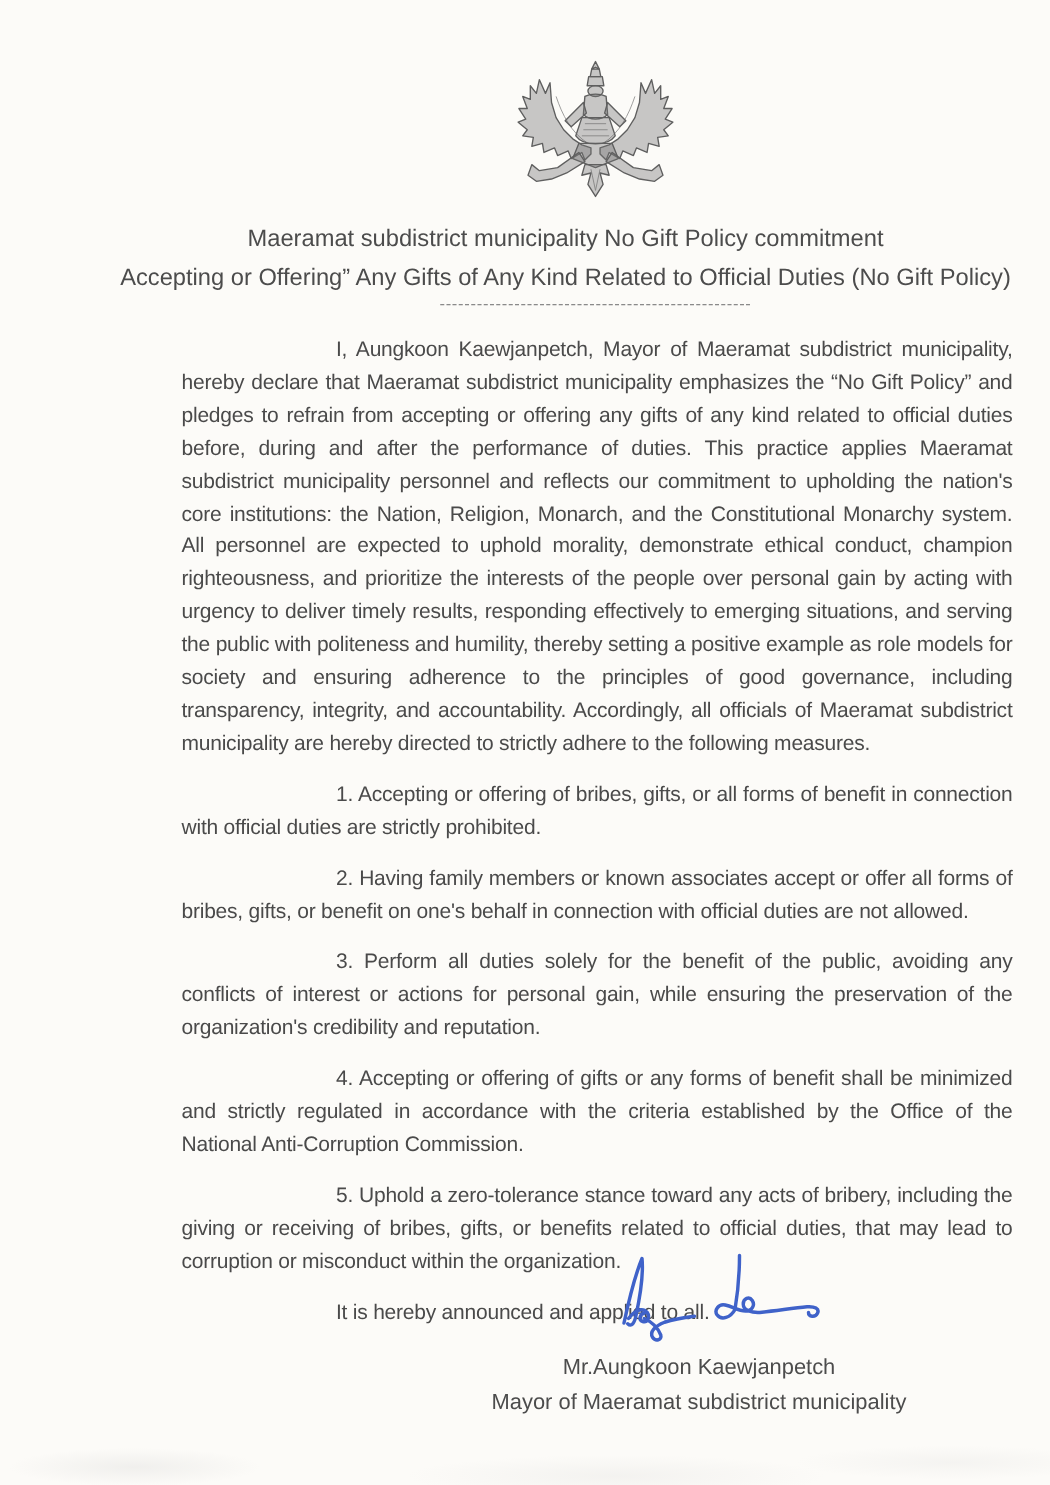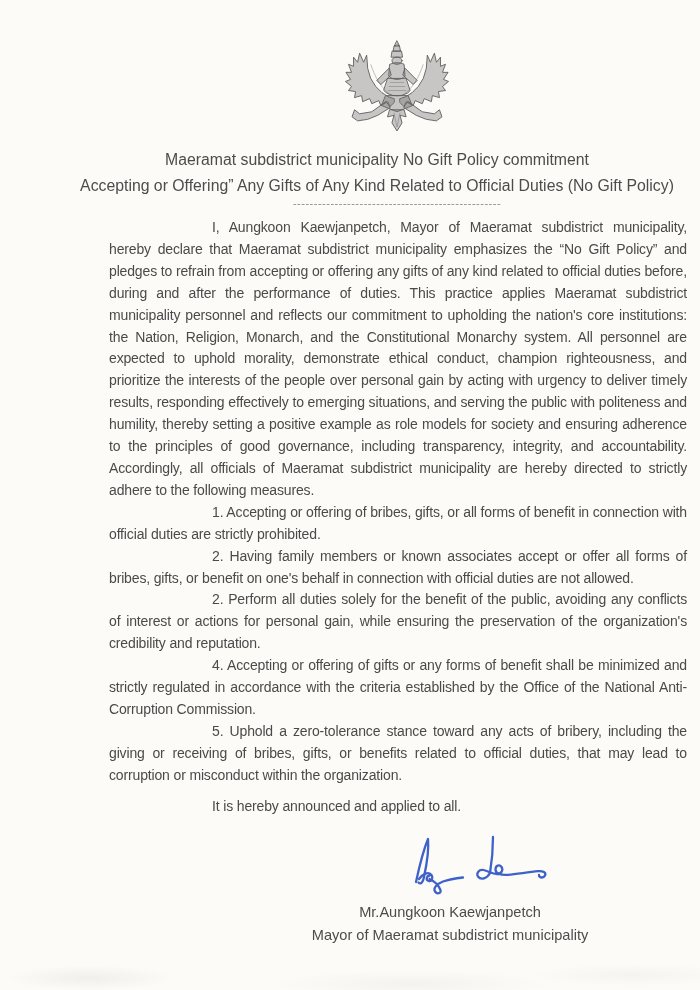--- a/index.html
+++ b/index.html
@@ -43,21 +43,21 @@
     user-select:none;
   }
   .body-block{
     margin:7px 60px 0 62px;
     font-size:14px;
     line-height:21.9px;
     letter-spacing:-.15px;
     color:#4a4a4a;
   }
   .body-block p{
-    margin:0;
+    margin:12px;
     text-align:justify;
     text-indent:103px;
   }
   p.closing{
     margin-top:9px;
     text-align:left;
     text-indent:103px;
   }
   p.announcement{
     margin-top:9px;
@@ -65,21 +65,21 @@
     text-indent:0;
     margin-left:161px;
   }
   .signature-svg{
     position:absolute;
     left:396px;top:833px;
     width:162px;height:64px;
   }
   .name-block{
     position:absolute;
-    left:280px;top:901px;
+    left:296px;top:901px;
     width:340px;
     text-align:center;
     font-size:14.6px;
     line-height:23px;
     color:#4c4c4c;
   }
 </style>
 </head>
 <body>
 
@@ -132,21 +132,21 @@
   <div class="title-block">
     <div>Maeramat subdistrict municipality No Gift Policy commitment</div>
     <div>Accepting or Offering” Any Gifts of Any Kind Related to Official Duties (No Gift Policy)</div>
   </div>
   <div class="separator">--------------------------------------------------</div>
 
   <div class="body-block">
     <p>I, Aungkoon Kaewjanpetch, Mayor of Maeramat subdistrict municipality, hereby declare that Maeramat subdistrict municipality  emphasizes the “No Gift Policy” and pledges to refrain from accepting or offering any gifts of any kind related to official duties before, during and after the performance of duties. This practice applies Maeramat subdistrict municipality personnel and reflects our commitment to upholding  the nation's core institutions: the Nation, Religion, Monarch, and the Constitutional Monarchy system. All personnel are expected to uphold morality, demonstrate ethical conduct, champion righteousness, and prioritize the interests of the people over personal gain by acting with urgency to deliver timely results, responding effectively to emerging situations, and serving the public with politeness and humility, thereby setting a positive example as role models for society and ensuring adherence to the principles of good governance, including transparency, integrity, and accountability. Accordingly, all officials of Maeramat subdistrict municipality are hereby directed to strictly adhere to the following measures.</p>
     <p>1. Accepting or offering of bribes, gifts, or all forms of benefit in connection with official duties are strictly prohibited.</p>
     <p>2. Having family members or known associates accept or offer all forms of bribes, gifts, or benefit on one's behalf in connection with official duties are not allowed.</p>
-    <p>2. Perform all duties solely for the benefit of the public, avoiding any conflicts of interest or actions for personal gain, while ensuring the preservation of the organization's credibility and reputation.</p>
+    <p>3. Perform all duties solely for the benefit of the public, avoiding any conflicts of interest or actions for personal gain, while ensuring the preservation of the organization's credibility and reputation.</p>
     <p>4. Accepting or offering of gifts or any forms of benefit shall be minimized and strictly regulated in accordance with the criteria established by the Office of the National Anti-Corruption Commission.</p>
     <p>5. Uphold a zero-tolerance stance toward any acts of bribery, including the giving or receiving of bribes, gifts, or benefits related to official duties, that may lead to corruption or misconduct within the organization.</p>
     <p class="closing">It is hereby announced and applied to all.</p>
   </div>
 
   <svg class="signature-svg" viewBox="0 0 162 64" xmlns="http://www.w3.org/2000/svg">
     <g fill="none" stroke="#3f62c9" stroke-width="2.3" stroke-linecap="round" stroke-linejoin="round">
       <path d="M20,49 C23,35 27,18 32,6 C33,16 31,30 28,44 C27,49 25,52 22.5,49.5"></path>
       <path d="M23,46 C27,41 32,38 35.5,42 C37.5,45 35.5,49 32.5,48 C29.5,47 30.5,43 33.5,42.5"></path>
       <path d="M33.5,46 C38,48 42.5,52 44.5,57 C45.5,60.5 41,61.5 39,58.5 C37,55 40.5,51 47,48.5 C53,46.5 59,45.5 67,44.5"></path>

